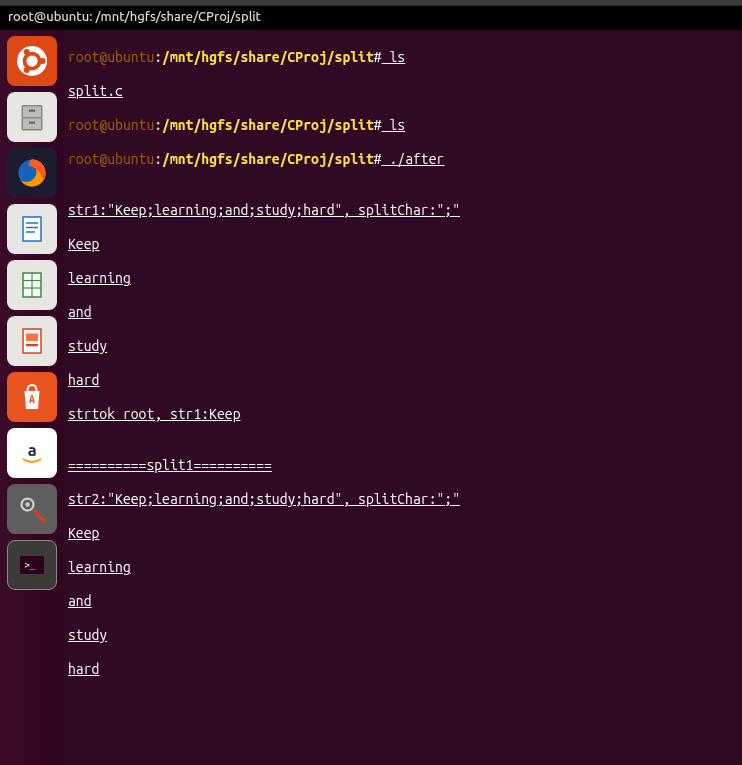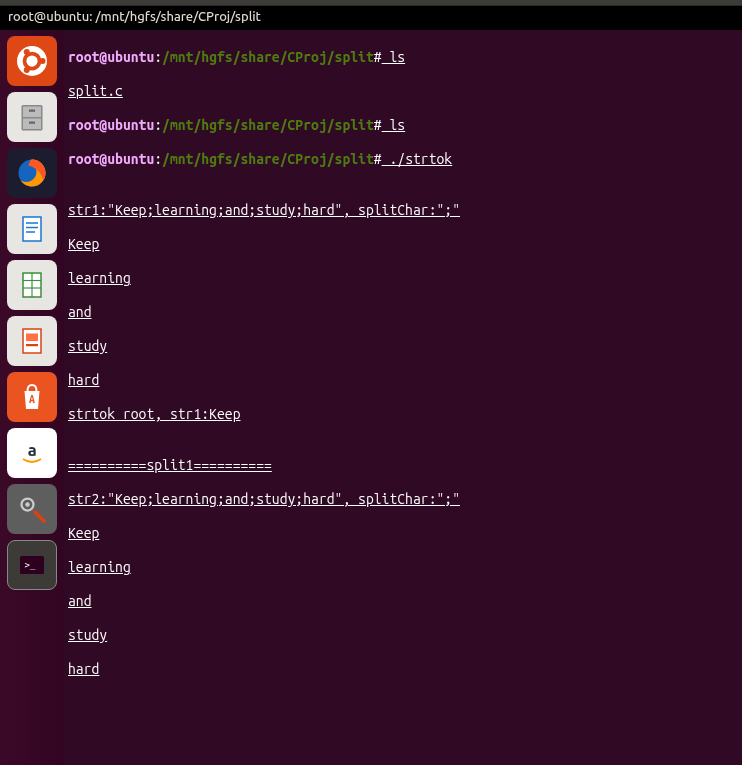--- a/index.html
+++ b/index.html
@@ -64,22 +64,22 @@
     .terminal-content {
       flex: 1;
       background: #300a24;
       color: #ffffff;
       font-size: 14px;
       line-height: 17px;
       padding: 2px 4px;
       white-space: pre;
       overflow: hidden;
     }
-    .prompt-user { color: #f0abfc; font-weight: bold; }
-    .prompt-path { color: #4d7c0f; font-weight: bold; }
+    .prompt-user { color: #a16207; font-weight: normal; }
+    .prompt-path { color: #fde047; font-weight: bold; }
     .prompt-sep { color: #ffffff; }
     .output { color: #ffffff; text-decoration: underline; }
     .exe { color: #8ae234; font-weight: bold; }
     .line { display: block; }
   </style>
 </head>
 <body>
 
 <div class="top-panel"></div>
 <div class="window-title-bar">
@@ -162,21 +162,21 @@
           <rect x="8" y="12" width="32" height="24" rx="2" fill="#2c001e"></rect>
           <text x="14" y="28" font-size="12" fill="#fff" font-family="monospace">&gt;_</text>
         </svg>
     </div>
   </div>
 
   <div class="terminal-content">
 <span class="line"><span class="prompt-user">root@ubuntu</span><span class="prompt-sep">:</span><span class="prompt-path">/mnt/hgfs/share/CProj/split</span><span class="prompt-sep">#</span><span class="output"> ls</span></span>
 <span class="line output">split.c</span>
 <span class="line"><span class="prompt-user">root@ubuntu</span><span class="prompt-sep">:</span><span class="prompt-path">/mnt/hgfs/share/CProj/split</span><span class="prompt-sep">#</span><span class="output"> ls</span></span>
-<span class="line"><span class="prompt-user">root@ubuntu</span><span class="prompt-sep">:</span><span class="prompt-path">/mnt/hgfs/share/CProj/split</span><span class="prompt-sep">#</span><span class="output"> ./strtok</span></span>
+<span class="line"><span class="prompt-user">root@ubuntu</span><span class="prompt-sep">:</span><span class="prompt-path">/mnt/hgfs/share/CProj/split</span><span class="prompt-sep">#</span><span class="output"> ./after</span></span>
 <span class="line output"></span>
 <span class="line output">str1:"Keep;learning;and;study;hard", splitChar:";"</span>
 <span class="line output">Keep</span>
 <span class="line output">learning</span>
 <span class="line output">and</span>
 <span class="line output">study</span>
 <span class="line output">hard</span>
 <span class="line output">strtok root, str1:Keep</span>
 <span class="line output"></span>
 <span class="line output">==========split1==========</span>

